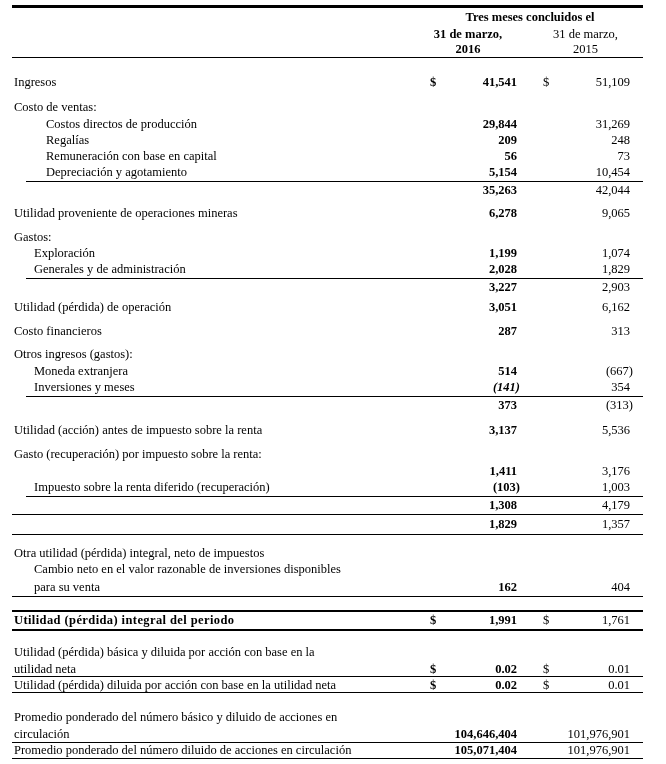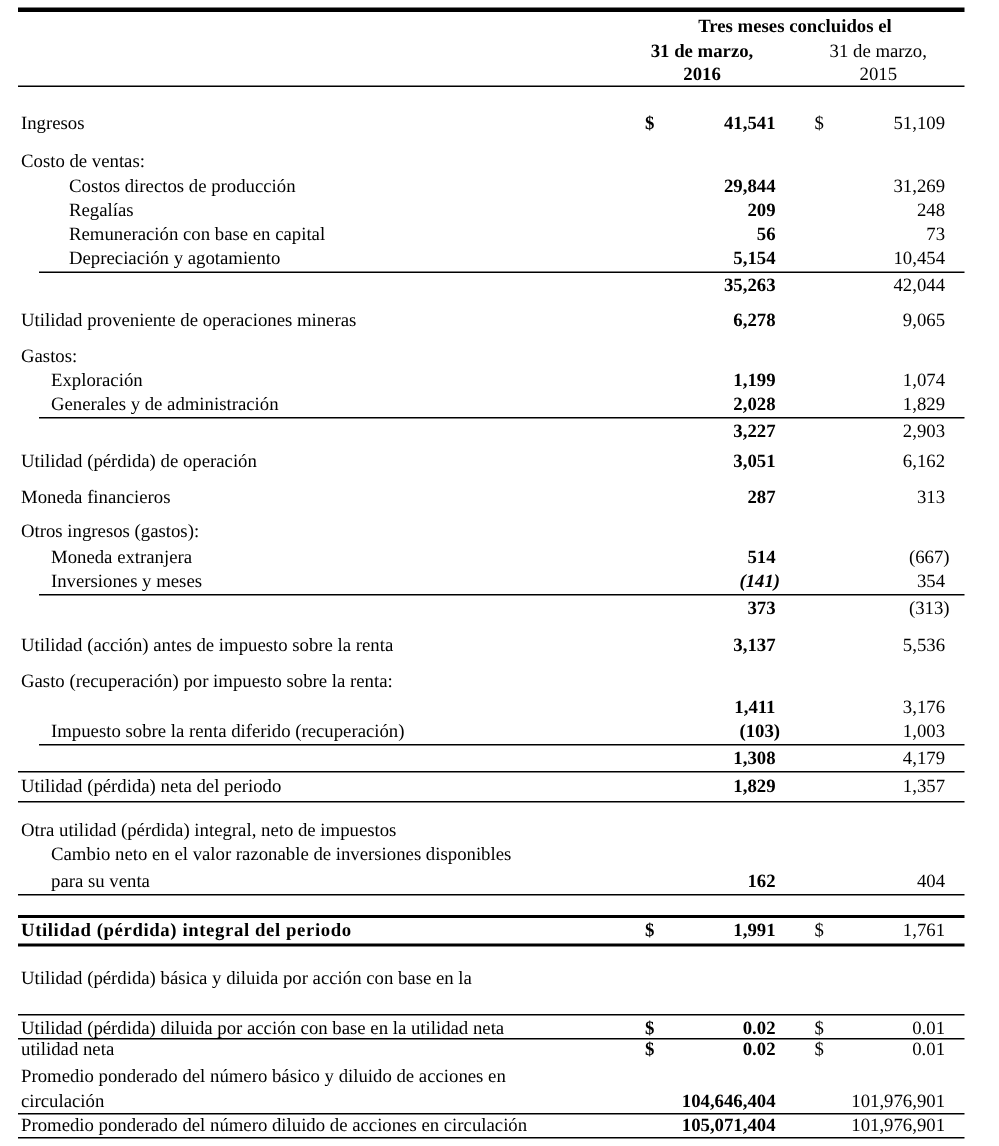--- a/index.html
+++ b/index.html
@@ -93,21 +93,21 @@
 <div class="row" style="top:279px;">
   <span class="v1">3,227</span>
   <span class="v2">2,903</span>
 </div>
 <div class="row" style="top:299px;">
   <span class="lbl">Utilidad (pérdida) de operación</span>
   <span class="v1">3,051</span>
   <span class="v2">6,162</span>
 </div>
 <div class="row" style="top:323px;">
-  <span class="lbl">Moneda financieros</span>
+  <span class="lbl">Costo financieros</span>
   <span class="v1">287</span>
   <span class="v2">313</span>
 </div>
 
 <div class="row" style="top:346px;">
   <span class="lbl">Otros ingresos (gastos):</span>
 </div>
 <div class="row" style="top:363px;">
   <span class="lbl i1">Moneda extranjera</span>
   <span class="v1">514</span>
@@ -141,21 +141,20 @@
   <span class="v1" style="right:123px;">(103)</span>
   <span class="v2">1,003</span>
 </div>
 <div class="seg" style="left:26px;width:617px;top:496px;"></div>
 <div class="row" style="top:497px;">
   <span class="v1">1,308</span>
   <span class="v2">4,179</span>
 </div>
 <div class="seg" style="left:12px;width:631px;top:514px;"></div>
 <div class="row" style="top:516px;">
-  <span class="lbl">Utilidad (pérdida) neta del periodo</span>
   <span class="v1">1,829</span>
   <span class="v2">1,357</span>
 </div>
 <div class="seg" style="left:12px;width:631px;top:534px;"></div>
 
 <div class="row" style="top:545px;">
   <span class="lbl">Otra utilidad (pérdida) integral, neto de impuestos</span>
 </div>
 <div class="row" style="top:561px;">
   <span class="lbl i1">Cambio neto en el valor razonable de inversiones disponibles</span>
@@ -173,21 +172,21 @@
   <span class="cur1">$</span>
   <span class="v1">1,991</span>
   <span class="cur2">$</span>
   <span class="v2">1,761</span>
 </div>
 <div class="seg" style="left:12px;width:631px;top:629px;height:2px;"></div>
 
 <div class="row" style="top:644px;">
   <span class="lbl">Utilidad (pérdida) básica y diluida por acción con base en la</span>
 </div>
-<div class="row" style="top:691px;">
+<div class="row" style="top:661px;">
   <span class="lbl">utilidad neta</span>
   <span class="cur1">$</span>
   <span class="v1">0.02</span>
   <span class="cur2">$</span>
   <span class="v2">0.01</span>
 </div>
 <div class="seg" style="left:12px;width:631px;top:676px;"></div>
 <div class="row" style="top:677px;">
   <span class="lbl">Utilidad (pérdida) diluida por acción con base en la utilidad neta</span>
   <span class="cur1">$</span>

